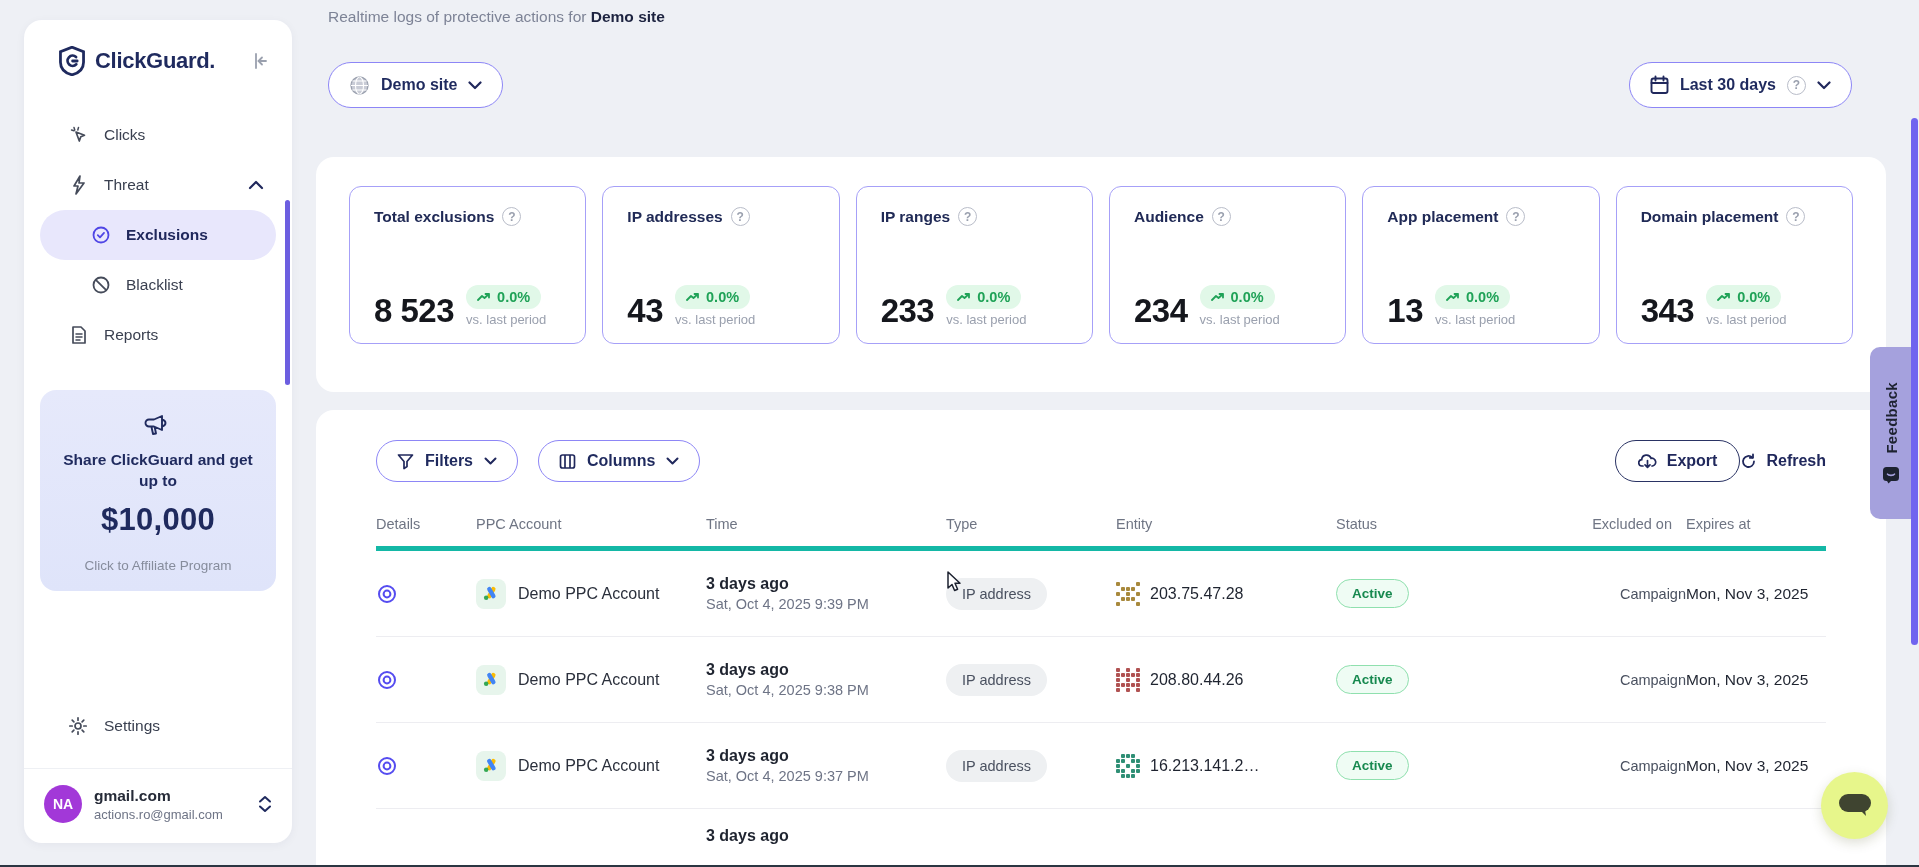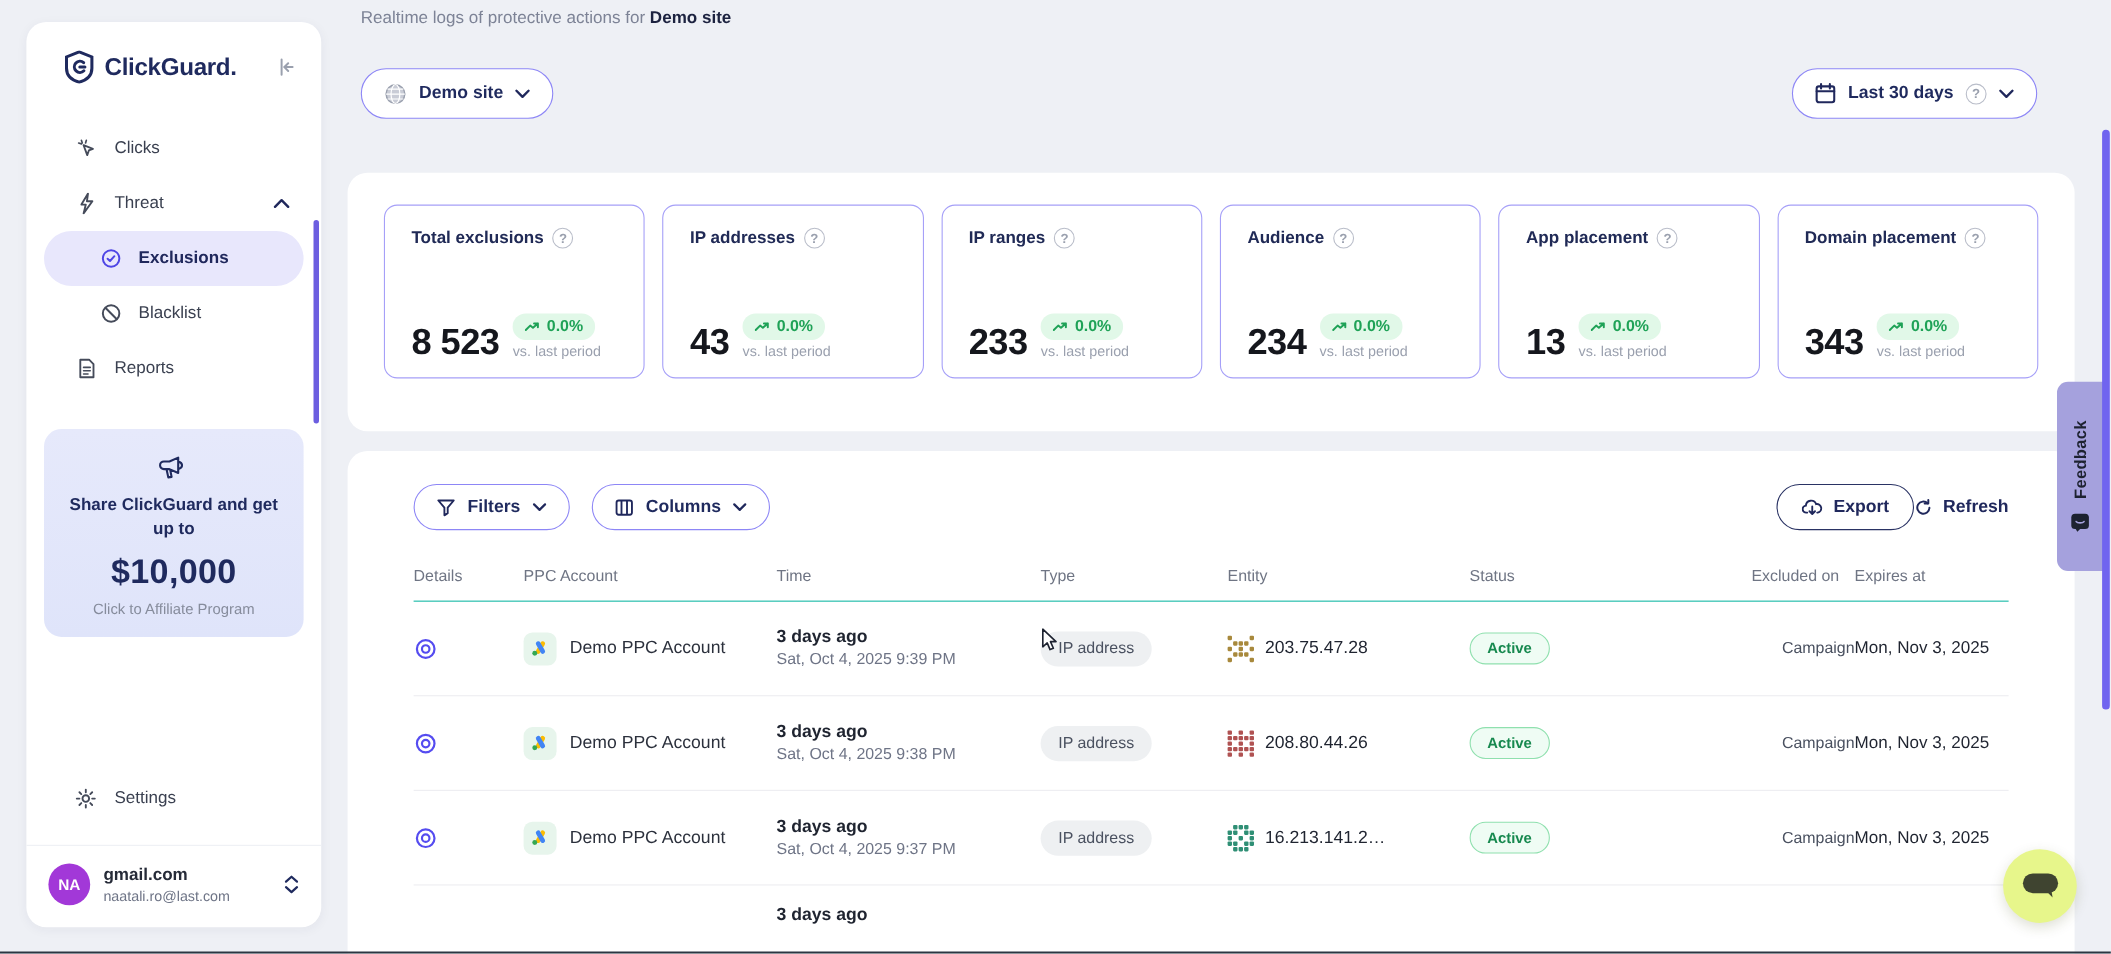--- a/index.html
+++ b/index.html
@@ -30,21 +30,21 @@
   .promo {
     margin:30px 16px 0 16px; background:linear-gradient(180deg,#e6e9fb,#dfe4fa);
     border-radius:16px; padding:22px 16px 18px 16px; text-align:center; color:#1f2a5e;
   }
   .promo-icon { display:flex; justify-content:center; margin-bottom:10px; }
   .promo-line { font-size:15.5px; font-weight:600; line-height:1.35; }
   .promo-amount { font-size:31px; font-weight:800; margin-top:10px; letter-spacing:.3px; }
   .share-btn { margin:14px auto 0 auto; width:208px; height:38px; border:1.4px solid #2a3364;
     border-radius:999px; background:transparent; display:flex; align-items:center; justify-content:center;
     gap:9px; font-size:16px; color:#20285c; font-weight:600; cursor:pointer; }
-  .promo-note { margin-top:8px; font-size:13.5px; color:#868c9c; cursor:pointer; }
+  .promo-note { margin-top:20px; font-size:13.5px; color:#868c9c; cursor:pointer; }
   .sb-spacer { flex:1; }
   .settings-row { display:flex; align-items:center; padding:0 16px 0 44px; height:52px;
     font-size:15.5px; color:#3a4050; cursor:pointer; }
   .settings-row .nv-icon { width:22px; margin-right:14px; }
   .account-block { border-top:1px solid #eef0f4; margin-top:16px; padding:16px 20px 20px 20px;
     display:flex; align-items:center; cursor:pointer; }
   .avatar { width:38px; height:38px; border-radius:50%; background:#a238d8; color:#fff;
     font-size:14px; font-weight:600; display:flex; align-items:center; justify-content:center; }
   .acct-texts { margin-left:12px; flex:1; min-width:0; }
   .acct-name { font-size:15.5px; font-weight:700; color:#262b38; }
@@ -89,21 +89,21 @@
     font-size:16px; font-weight:600; color:#1f2a5e; cursor:pointer; margin-right:20px; }
   .controls-right { margin-left:auto; display:flex; align-items:center; }
   .export-btn { height:42px; display:flex; align-items:center; gap:10px; padding:0 22px;
     border:1.4px solid #2a3364; border-radius:999px; background:#fff;
     font-size:16px; font-weight:600; color:#20285c; cursor:pointer; }
   .refresh-btn { display:flex; align-items:center; gap:9px; font-size:16px; font-weight:600;
     color:#20285c; cursor:pointer; background:none; border:none; }
 
   .grid-row { display:grid; grid-template-columns:100px 230px 240px 170px 220px 220px 130px 140px;
     align-items:center; }
-  .thead { margin-top:34px; padding-bottom:14px; border-bottom:1px solid #14b8a6;
+  .thead { margin-top:34px; padding-bottom:14px; border-bottom:5px solid #14b8a6;
     font-size:14.5px; color:#6f7584; }
   .th-right { text-align:right; padding-right:14px; }
   .trow { height:86px; border-bottom:1px solid #ededf1; }
   .trow:last-child { border-bottom:none; }
   .eye-btn { cursor:pointer; width:26px; }
   .acct-cell { display:flex; align-items:center; gap:12px; font-size:16px; color:#2b303c; }
   .ads-chip { width:30px; height:30px; border-radius:8px; background:#e7f5ec;
     display:flex; align-items:center; justify-content:center; }
   .time-main { font-size:16px; font-weight:700; color:#1f2430; }
   .time-sub { font-size:14.5px; color:#6e7486; margin-top:3px; }
@@ -224,21 +224,21 @@
           <path d="M10 1.8v2.4M10 15.8v2.4M1.8 10h2.4M15.8 10h2.4M4.2 4.2l1.7 1.7M14.1 14.1l1.7 1.7M15.8 4.2l-1.7 1.7M5.9 14.1l-1.7 1.7" stroke="#454b5a" stroke-width="1.7" stroke-linecap="round"></path>
         </svg>
     </span>
     <span>Settings</span>
   </div>
 
   <div class="account-block">
     <div class="avatar">NA</div>
     <div class="acct-texts">
       <div class="acct-name">gmail.com</div>
-      <div class="acct-email">naatali.ro@last.com</div>
+      <div class="acct-email">actions.ro@gmail.com</div>
     </div>
     <span>
       <svg width="14" height="20" viewBox="0 0 14 20">
           <path d="M2 7.5 7 3l5 4.5M2 12.5 7 17l5-4.5" fill="none" stroke="#1f2a5e" stroke-width="2" stroke-linecap="round" stroke-linejoin="round"></path>
         </svg>
     </span>
   </div>
 
   <div class="sb-scrollthumb"></div>
 </div>

